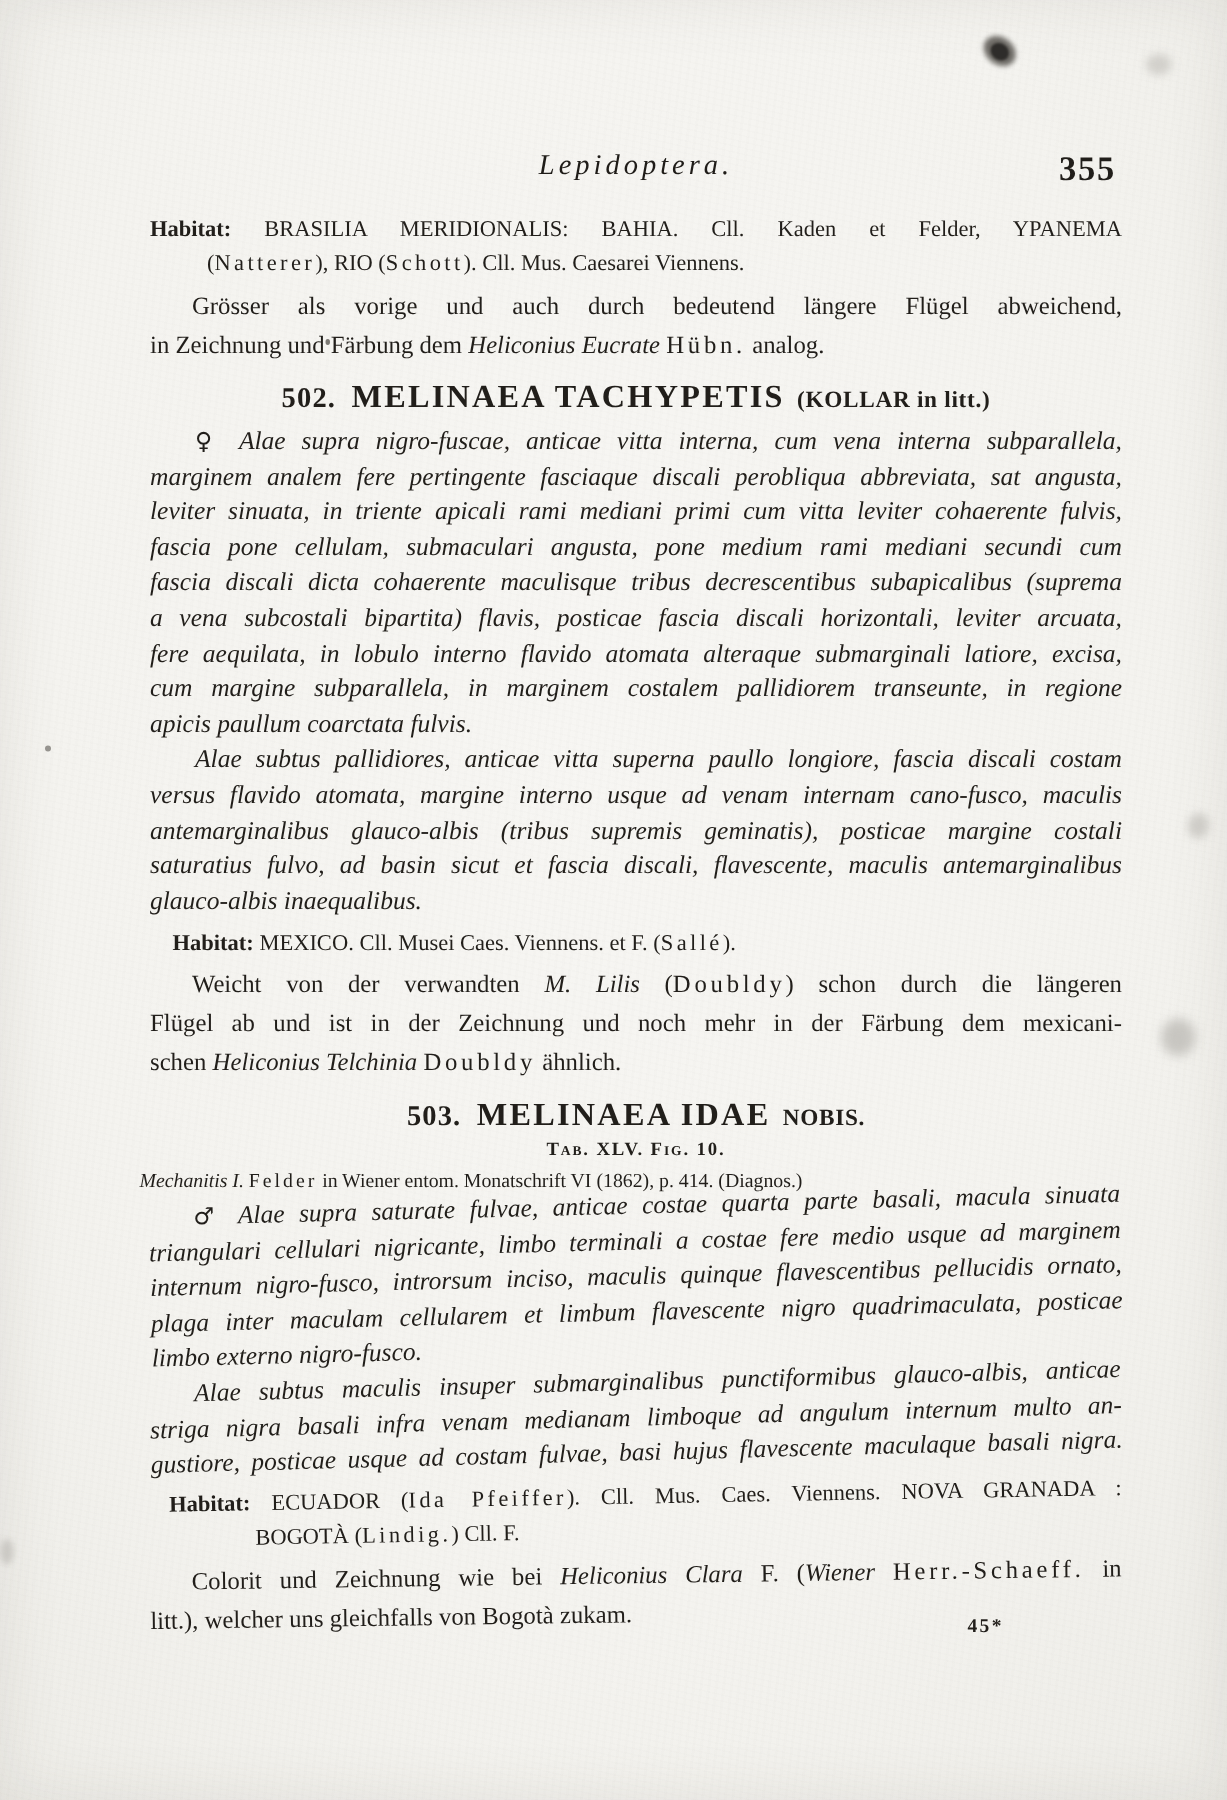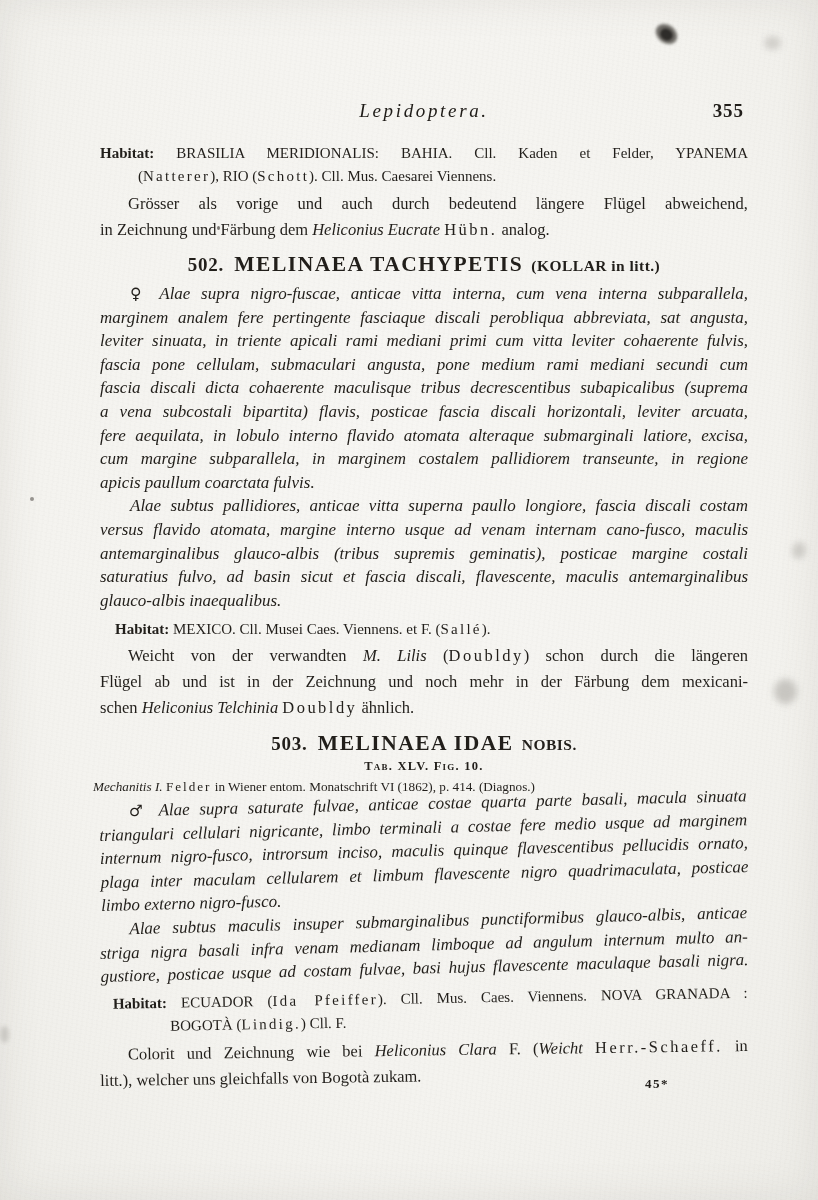--- a/index.html
+++ b/index.html
@@ -22,21 +22,21 @@
       repeating-linear-gradient(13deg, rgba(90,85,75,.010) 0 1px, rgba(255,255,255,0) 1px 4px);
   }
   .header{
     position:relative;margin-left:100px;width:648px;padding-top:100px;
     text-align:center;height:28px;
   }
   .rh-title{
     font-style:italic;font-size:19px;letter-spacing:.14em;color:#1f1c18;
   }
   .rh-num{
-    position:absolute;right:4px;top:100px;font-size:19px;font-weight:700;letter-spacing:.05em;
+    position:absolute;right:4px;top:100px;font-size:23px;font-weight:700;letter-spacing:.05em;
   }
   .pbody{margin-left:100px;width:648px;margin-top:14px;}
   .para{width:648px;}
   .line{min-height:1em;}
   .line.just{text-align:justify;text-align-last:justify;}
   .line.cen{text-align:center;}
   
   .hab{font-size:15px;line-height:23px;}
   .de{font-size:16.5px;line-height:26px;}
   .la{font-size:17px;line-height:23.6px;font-style:italic;}
@@ -125,21 +125,21 @@
       <div class="para la" style="margin-top: 0px; transform: rotate(-1.5deg); transform-origin: left center;">
         <div class="line just" style="text-indent: 30px;"><span class="s-i">Alae subtus maculis insuper submarginalibus punctiformibus glauco-albis, anticae</span></div>
         <div class="line just"><span class="s-i">striga nigra basali infra venam medianam limboque ad angulum internum multo an-</span></div>
         <div class="line just"><span class="s-i">gustiore, posticae usque ad costam fulvae, basi hujus flavescente maculaque basali nigra.</span></div>
       </div>
       <div class="para hab" style="margin-top: 4px; transform: rotate(-1deg); transform-origin: left center;">
         <div class="line just" style="text-indent: 13px;"><span class="s-b">Habitat:</span><span class="s-r"> ECUADOR (</span><span class="s-sp">Ida Pfeiffer</span><span class="s-r">). Cll. Mus. Caes. Viennens. NOVA GRANADA :</span></div>
         <div class="line" style="text-indent: 70px;"><span class="s-r">BOGOTÀ (</span><span class="s-sp">Lindig.</span><span class="s-r">) Cll. F.</span></div>
       </div>
       <div class="para de" style="margin-top: 3px; transform: rotate(-0.8deg); transform-origin: left center;">
-        <div class="line just" style="text-indent: 28px;"><span class="s-r">Colorit und Zeichnung wie bei </span><span class="s-i">Heliconius Clara</span><span class="s-r"> F. (</span><span class="s-i">Weicht</span><span class="s-r"> </span><span class="s-sp">Herr.-Schaeff.</span><span class="s-r"> in</span></div>
+        <div class="line just" style="text-indent: 28px;"><span class="s-r">Colorit und Zeichnung wie bei </span><span class="s-i">Heliconius Clara</span><span class="s-r"> F. (</span><span class="s-i">Wiener</span><span class="s-r"> </span><span class="s-sp">Herr.-Schaeff.</span><span class="s-r"> in</span></div>
         <div class="line"><span class="s-r">litt.), welcher uns gleichfalls von Bogotà zukam.</span></div>
       </div>
     </div>
 
   <div class="sig">45*</div>
 
   <div id="artifacts">
       <div class="artifact" style="left: 655px; top: 25px; width: 23px; height: 18px; background: rgb(85, 82, 77); opacity: 0.85; filter: blur(1.6px); transform: rotate(38deg);"></div>
       <div class="artifact" style="left: 660px; top: 29px; width: 13px; height: 11px; background: rgb(43, 41, 39); opacity: 0.95; filter: blur(0.8px); transform: rotate(38deg);"></div>
       <div class="artifact" style="left: 764px; top: 36px; width: 17px; height: 14px; background: rgb(207, 205, 200); opacity: 0.9; filter: blur(3px);"></div>

